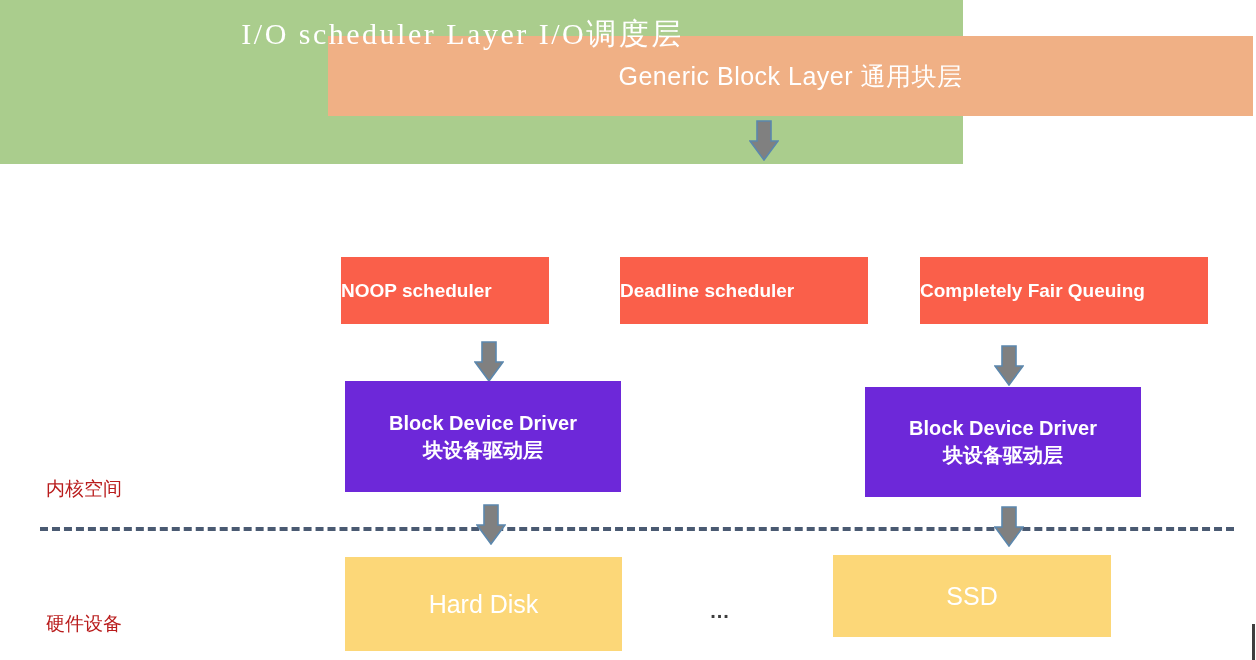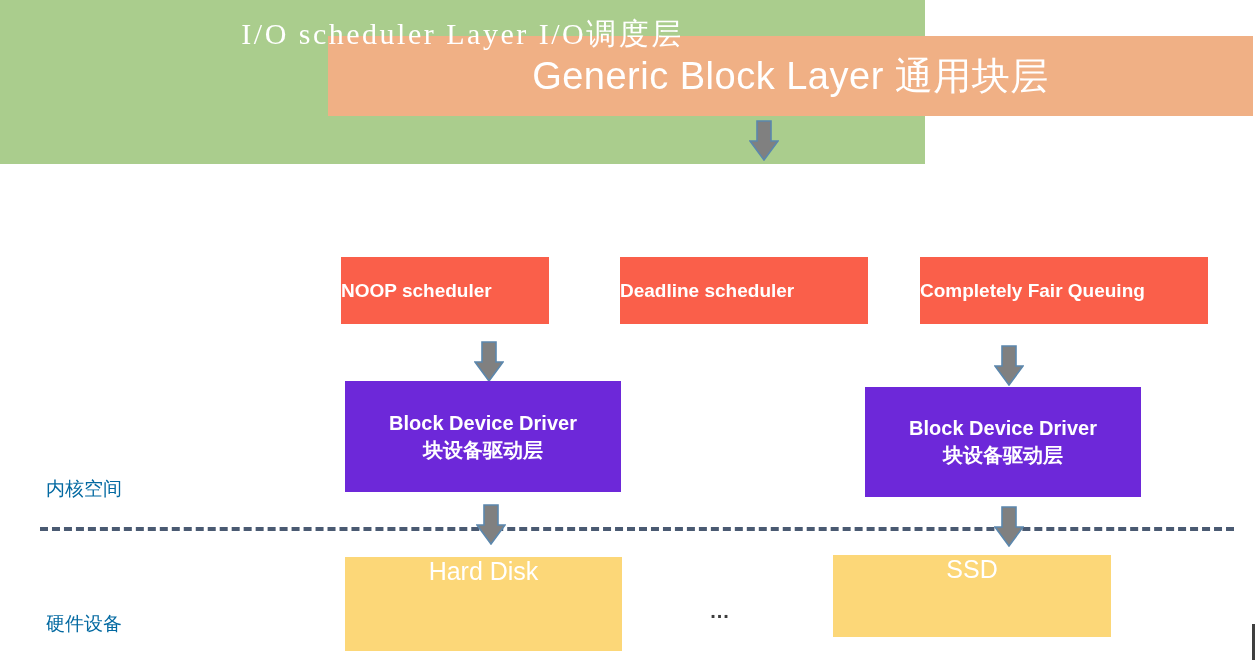--- a/index.html
+++ b/index.html
@@ -25,33 +25,34 @@
     color: #ffffff;
   }
 
   
   #generic-block-layer {
     left: 328px;
     top: 36px;
     width: 925px;
     height: 80px;
     background: #f0b085;
-    font-size: 38px;
+    font-size: 25px;
     font-weight: 400;
     letter-spacing: 0.5px;
   }
 
   
   #io-scheduler-layer {
     left: 328px;
     top: 174px;
     width: 925px;
     height: 164px;
     background: #aacd8d;
     display: block;
+    padding-left: 38px;
   }
   #io-scheduler-title {
     position: absolute;
     left: 0;
     top: 14px;
     width: 925px;
     text-align: center;
     color: #ffffff;
     font-family: "Liberation Serif", "DejaVu Serif", serif;
     font-size: 30px;
@@ -93,20 +94,21 @@
   .driver-cn { font-weight: 700; }
 
   
   .device-box {
     position: absolute;
     background: #fcd778;
     color: #ffffff;
     font-size: 25px;
     font-weight: 400;
     display: flex;
+    align-items: center;
     justify-content: center;
   }
   #device-hdd { left: 345px; top: 557px; width: 277px; height: 94px; }
   #device-ssd { left: 833px; top: 555px; width: 278px; height: 82px; }
 
   
   #device-ellipsis {
     position: absolute;
     left: 700px;
     top: 600px;
@@ -114,21 +116,21 @@
     text-align: center;
     color: #3c3c3c;
     font-size: 20px;
     font-weight: 700;
     letter-spacing: 1px;
   }
 
   
   .side-label {
     position: absolute;
-    color: #0369a1;
+    color: #b91c1c;
     font-family: "DejaVu Serif", "Liberation Serif", serif;
     font-size: 19px;
     white-space: nowrap;
   }
   #label-kernel-space { left: 46px; top: 476px; }
   #label-hardware     { left: 46px; top: 611px; }
 
   
   #kernel-divider {
     position: absolute;

